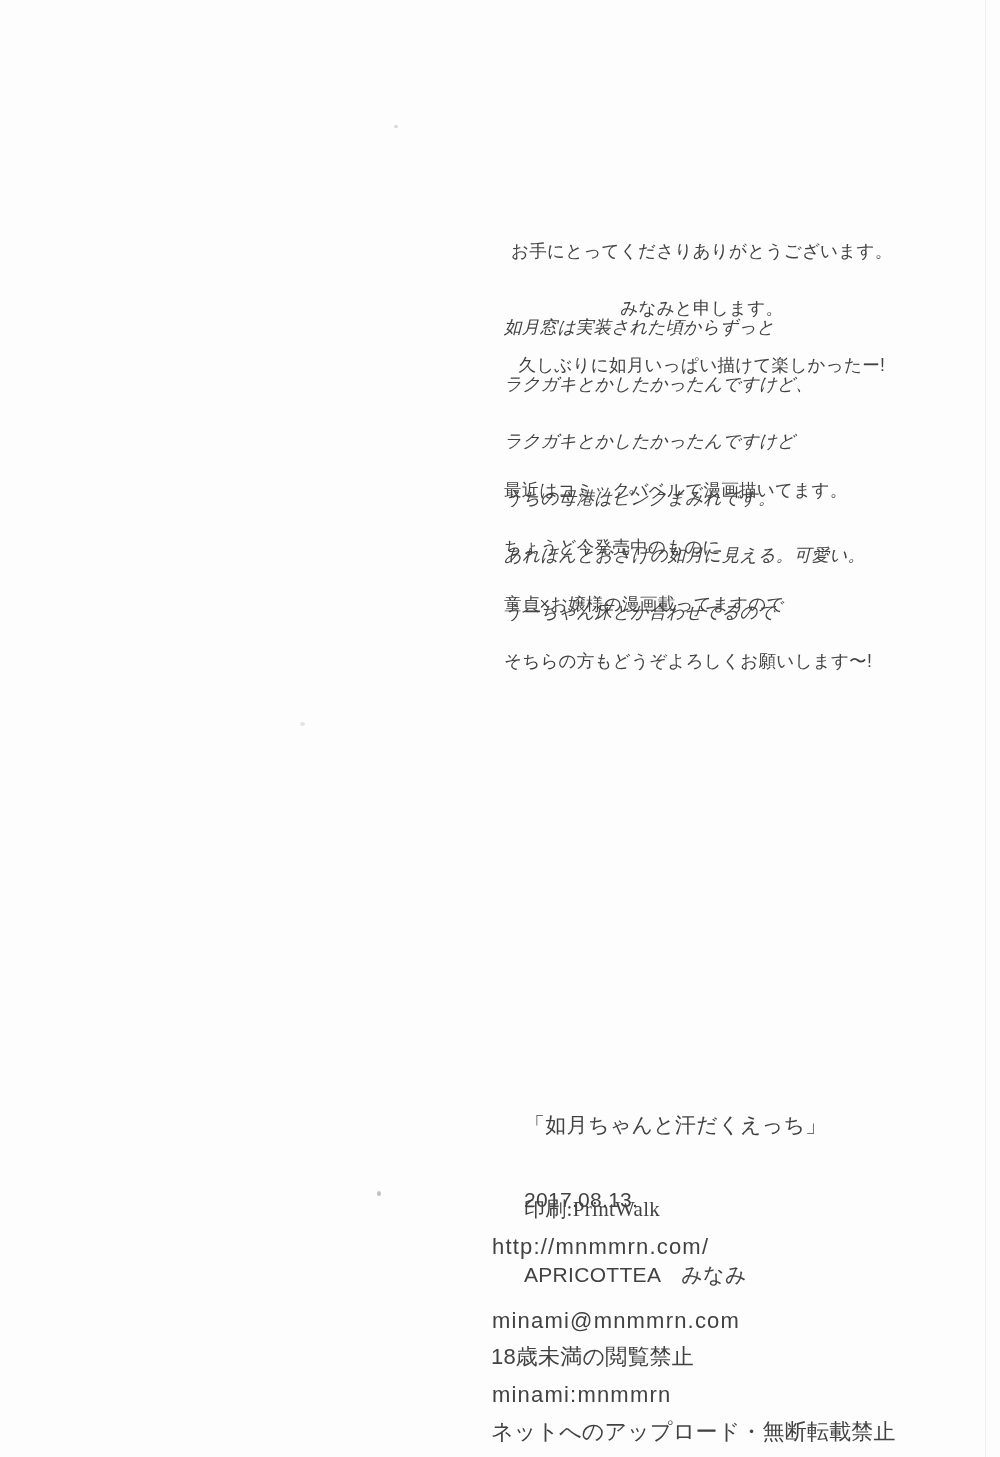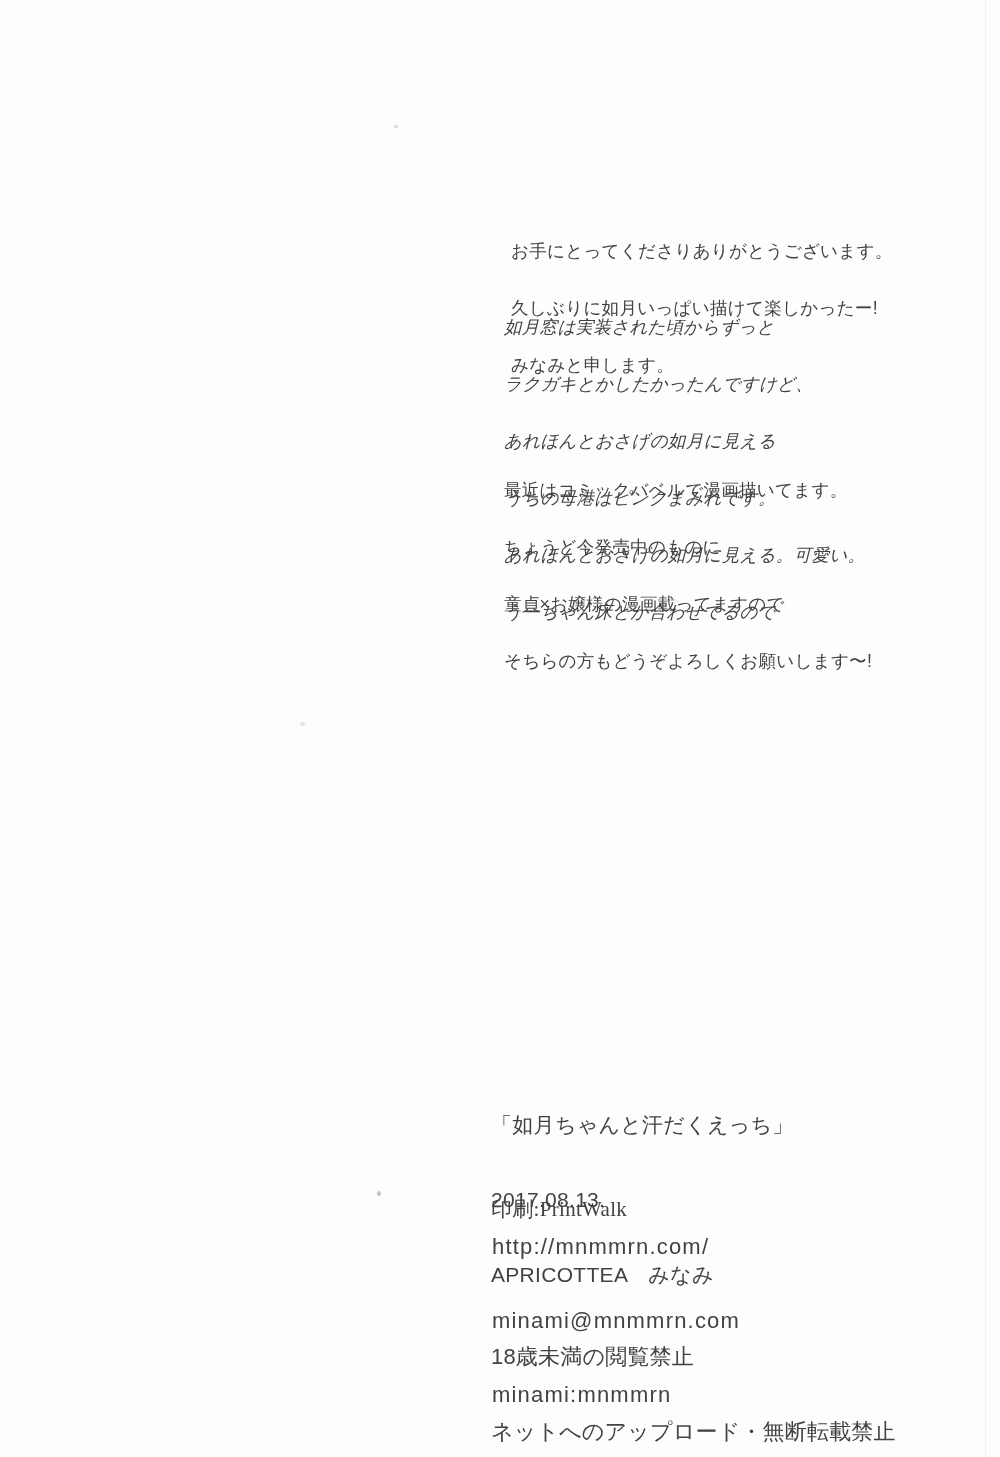--- a/index.html
+++ b/index.html
@@ -25,20 +25,21 @@
   .blk.small {
     font-size: 17.6px;
     line-height: 19px;
     letter-spacing: 0.2px;
   }
   
   .blk.medium {
     font-size: 21px;
     line-height: 25px;
     letter-spacing: 0.3px;
+    margin-left: 33px;
   }
   .blk.contact {
     font-size: 22px;
     line-height: 24.8px;
     letter-spacing: 1.2px;
   }
   .blk.notice {
     font-size: 22px;
     line-height: 25px;
     letter-spacing: 0.2px;
@@ -58,30 +59,30 @@
   }
   .speck.s1 { left: 394px; top: 125px; width: 4px; height: 3px; background: rgba(150,150,150,0.35); }
   .speck.s2 { left: 300px; top: 722px; width: 5px; height: 4px; background: rgba(170,170,170,0.30); }
   .speck.s3 { left: 377px; top: 1191px; width: 4px; height: 5px; background: rgba(120,120,120,0.45); }
 </style>
 </head>
 <body>
 
 <div class="page">
 
-  <section class="blk small" style="top:204px; left:511px;">
+  <section class="blk small" style="top:204px; left:511px;text-align:center;">
     <span class="ln">お手にとってくださりありがとうございます。</span>
+    <span class="ln">みなみと申します。</span>
     <span class="ln">久しぶりに如月いっぱい描けて楽しかったー!</span>
-    <span class="ln">みなみと申します。</span>
   </section>
 
   <section class="blk small" style="top:280px; left:504px;font-style:italic;">
     <span class="ln">如月窓は実装された頃からずっと</span>
     <span class="ln">ラクガキとかしたかったんですけど、</span>
-    <span class="ln">あれほんとおさげの如月に見える</span>
+    <span class="ln">ラクガキとかしたかったんですけど</span>
     <span class="ln">うちの母港はピンクまみれです。</span>
     <span class="ln">あれほんとおさげの如月に見える。可愛い。</span>
     <span class="ln">うーちゃん床とか合わせてるので</span>
   </section>
 
   <section class="blk small" style="top:443px; left:504px;">
     <span class="ln">最近はコミックバベルで漫画描いてます。</span>
     <span class="ln">ちょうど今発売中のものに</span>
     <span class="ln">童貞×お嬢様の漫画載ってますので</span>
     <span class="ln">そちらの方もどうぞよろしくお願いします〜!</span>

